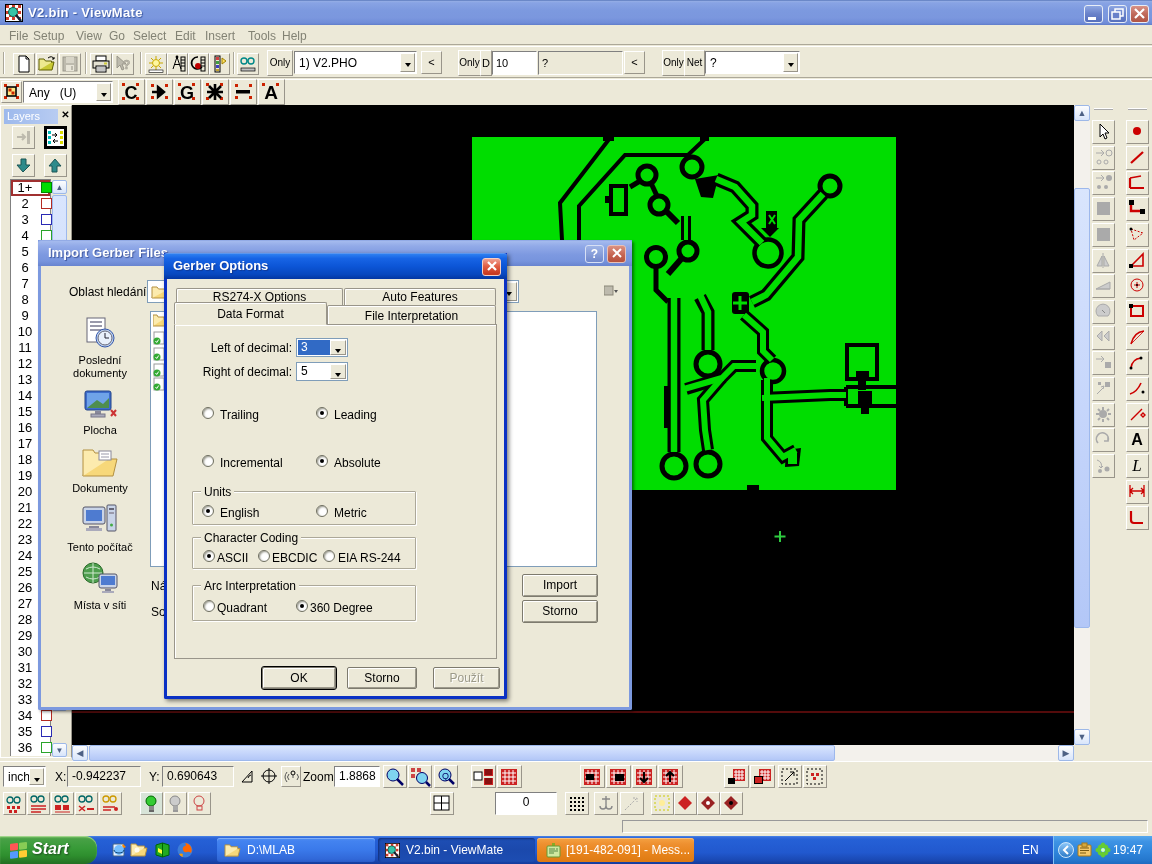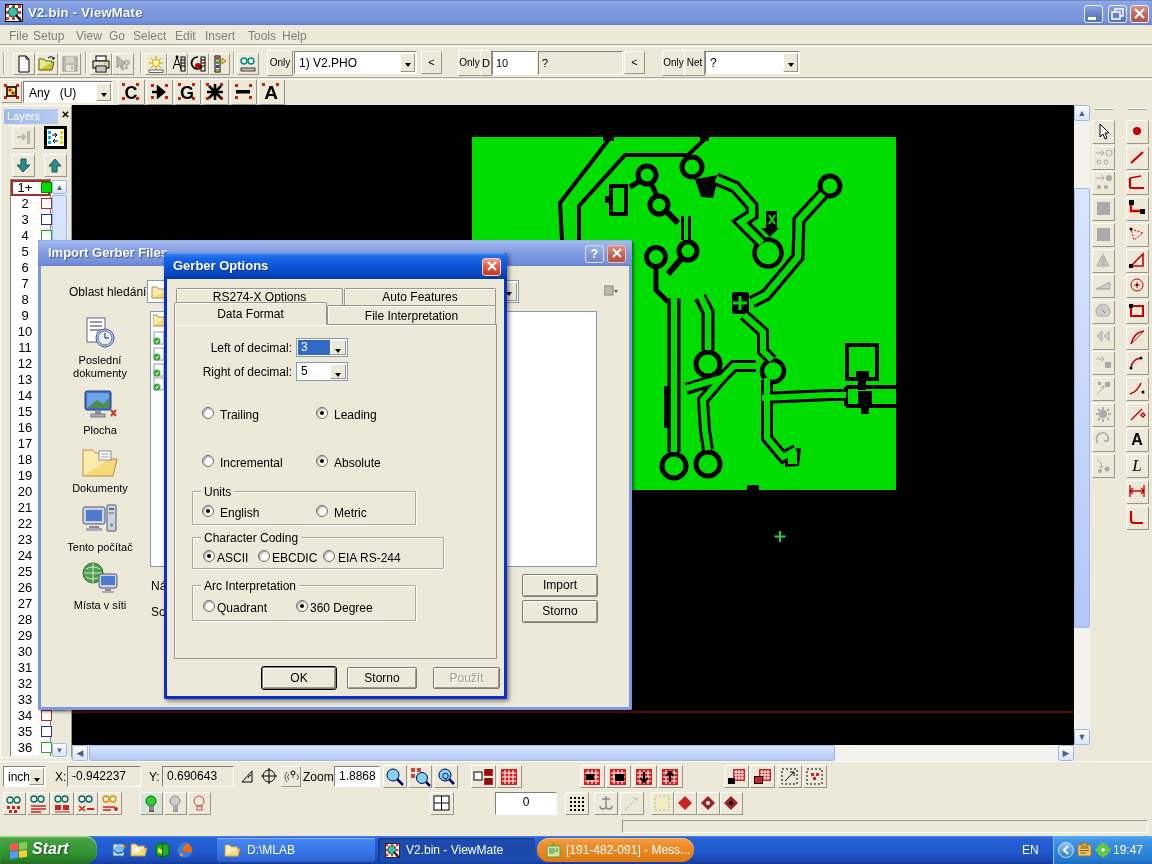--- a/index.html
+++ b/index.html
@@ -865,21 +865,21 @@
       <div class="rlab" style="left:56px; top:132px;">Incremental</div>
     <div class="radio on" style="left:152px; top:131px;"></div>
       <div class="rlab" style="left:170px; top:132px;">Absolute</div>
     <div class="gbox" style="left:28px; top:167px; width:224px; height:34px;">
         <div class="glab">Units</div>
       </div>
     <div class="radio on" style="left:38px; top:181px;"></div>
       <div class="rlab" style="left:56px; top:182px;">English</div>
     <div class="radio" style="left:152px; top:181px;"></div>
       <div class="rlab" style="left:170px; top:182px;">Metric</div>
-    <div class="gbox" style="left:28px; top:213px; width:252px; height:32px;">
+    <div class="gbox" style="left:28px; top:213px; width:224px; height:32px;">
         <div class="glab">Character Coding</div>
       </div>
     <div class="radio on" style="left:39px; top:226px;"></div>
       <div class="rlab" style="left:53px; top:227px;">ASCII</div>
     <div class="radio" style="left:94px; top:226px;"></div>
       <div class="rlab" style="left:108px; top:227px;">EBCDIC</div>
     <div class="radio" style="left:159px; top:226px;"></div>
       <div class="rlab" style="left:174px; top:227px;">EIA RS-244</div>
     <div class="gbox" style="left:28px; top:261px; width:224px; height:36px;">
         <div class="glab">Arc Interpretation</div>
@@ -1157,21 +1157,21 @@
           <rect x="10" y="10" width="3" height="3"></rect>
           <rect x="1" y="13" width="3" height="3"></rect>
           <rect x="7" y="13" width="3" height="3"></rect>
           <rect x="13" y="13" width="3" height="3"></rect>
         </g>
         <circle cx="8" cy="8" r="4.5" fill="#35C4A8" stroke="#0A6A58"></circle>
         <line x1="11" y1="11" x2="16" y2="17" stroke="#123" stroke-width="2.5"></line>
       </svg>
     <span style="position:absolute; left:28px; top:5px;">V2.bin - ViewMate</span>
   </div>
-  <div class="taskbtn" style="left:537px; width:157px; background:linear-gradient(180deg,#F5A242 0%,#EE9030 25%,#E8851E 60%,#DE7A12 100%); box-shadow:inset 0 1px 0 #F8BE7A;border-radius:12px;">
+  <div class="taskbtn" style="left:537px; width:157px; background:linear-gradient(180deg,#F5A242 0%,#EE9030 25%,#E8851E 60%,#DE7A12 100%); box-shadow:inset 0 1px 0 #F8BE7A;">
     <svg style="position:absolute; left:8px; top:4px;" width="17" height="18" viewBox="0 0 17 18">
         <rect x="7" y="1" width="3" height="4" fill="#8A2"></rect>
         <rect x="2" y="4" width="13" height="11" rx="1" fill="#CFE8A0" stroke="#693"></rect>
         <path d="M4 7 h6 M4 9 h9 M4 11 h5 M11 7 h2" stroke="#584" stroke-width="1.2"></path>
       </svg>
     <span style="position:absolute; left:29px; top:5px;">[191-482-091] - Mess...</span>
   </div>
 
   <div style="position:absolute; left:1053px; top:0; width:99px; height:28px; background:linear-gradient(180deg,#55A7EE 0%,#3E93E4 20%,#2F86DC 55%,#2578CE 85%,#1E6AC0 100%); border-left:1px solid #84C2F4;"></div>
   <span style="position:absolute; left:1022px; top:7px; color:#fff; font-size:12px;">EN</span>

